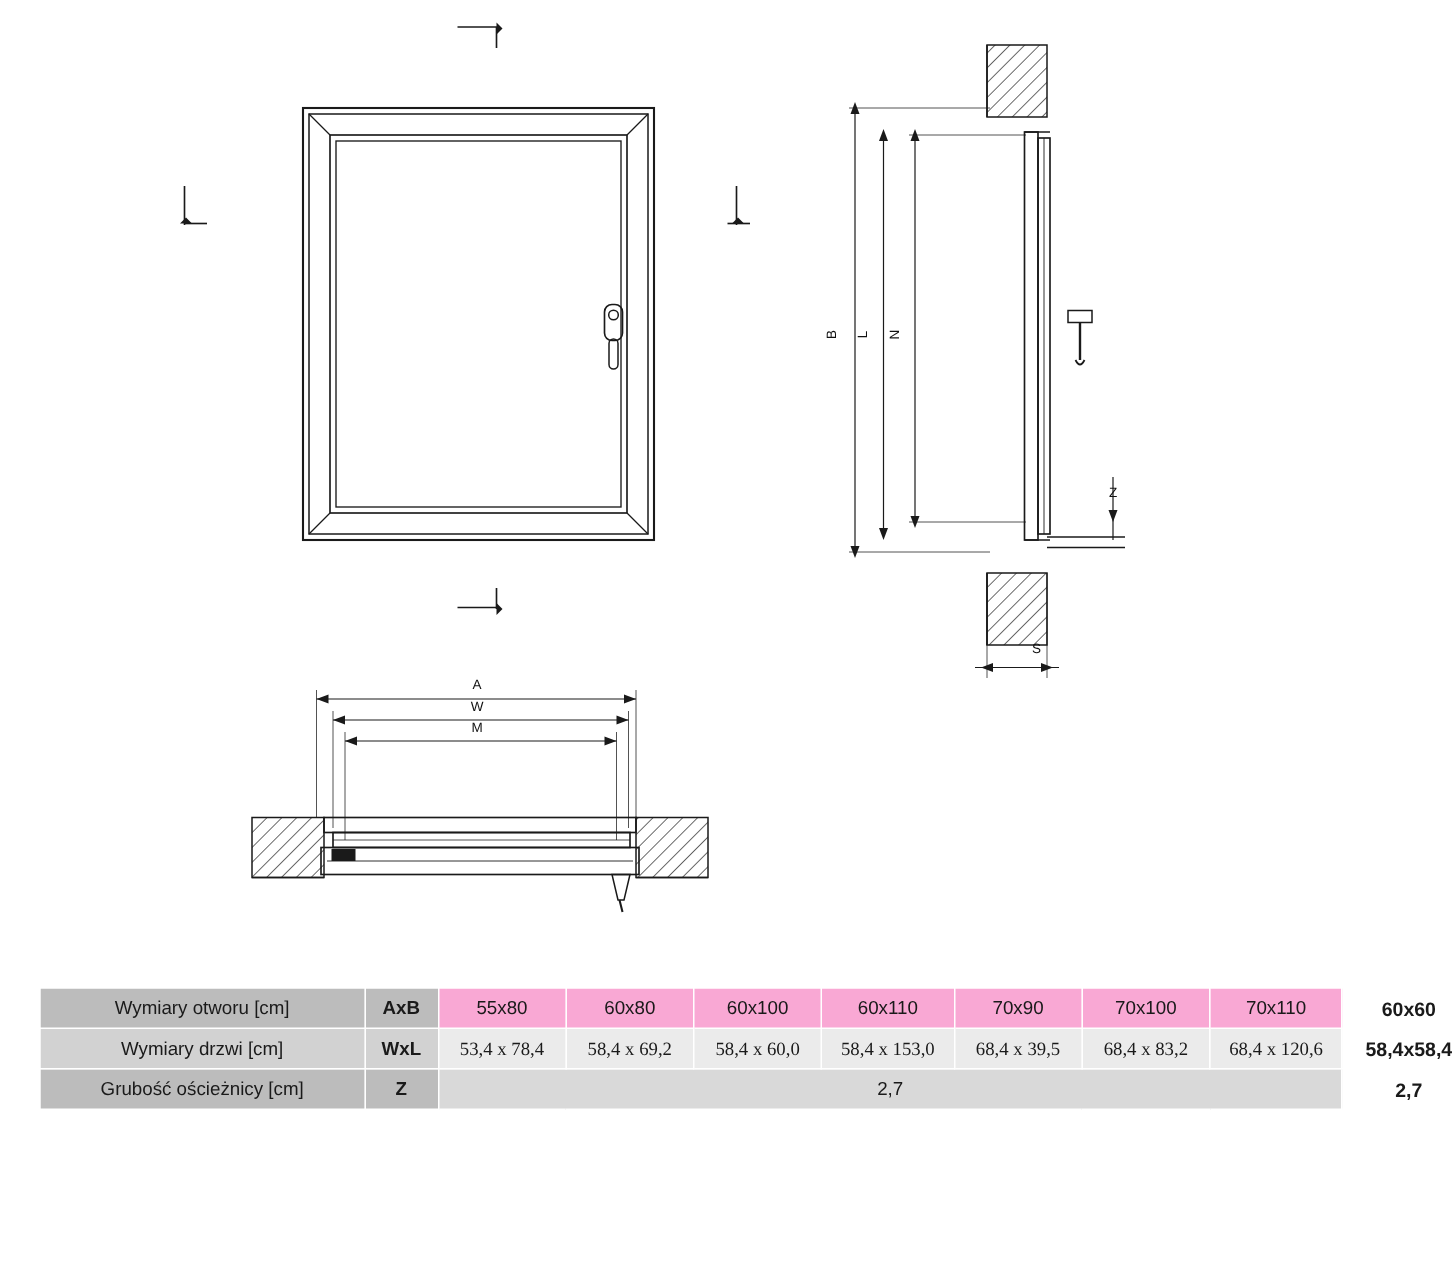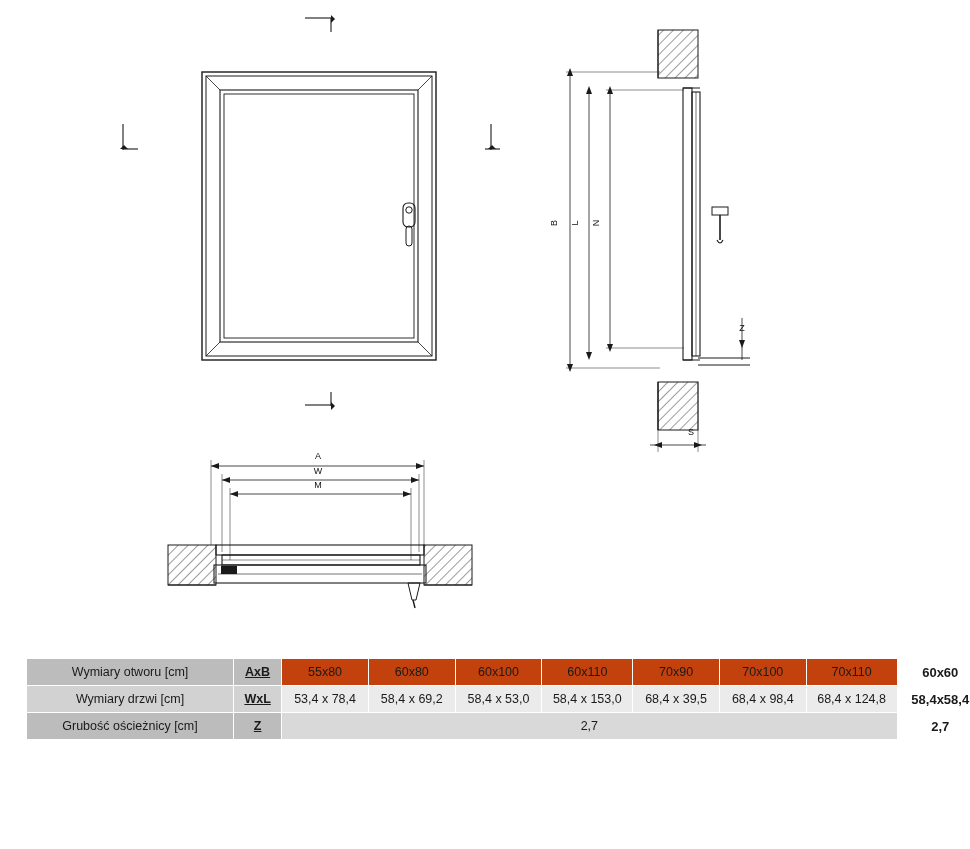--- a/index.html
+++ b/index.html
@@ -49,38 +49,37 @@
     white-space: nowrap;
   }
   td.label {
     text-align: left;
     width: 268px;
     padding-left: 8px;
   }
   td.sym {
     font-weight: bold;
     width: 38px;
-    text-decoration: underline;
   }
   td.val {
     width: 81px;
   }
   td.hl {
     font-weight: bold;
     border: none;
     background: #ffffff;
     font-size: 13px;
     width: 86px;
     padding-left: 10px;
     text-align: center;
   }
   tr.r1 td.label, tr.r1 td.sym { background: #bcbcbc; }
-  tr.r1 td.val { background: #c2410c; }
+  tr.r1 td.val { background: #f9a8d4; }
   tr.r2 td.label, tr.r2 td.sym { background: #d2d2d2; }
-  tr.r2 td.val { background: #ebebeb; }
+  tr.r2 td.val { background: #ebebeb; font-family: Liberation Serif, serif; }
   tr.r3 td.label, tr.r3 td.sym { background: #bcbcbc; }
   tr.r3 td.val { background: #d9d9d9; }
   tr.r4 td.label, tr.r4 td.sym { background: #d2d2d2; }
   tr.r4 td.val { background: #ebebeb; }
   tr.r5 td.label, tr.r5 td.sym { background: #bcbcbc; }
   tr.r5 td.val { background: #d9d9d9; }
   .svg-label {
     font-family: "Liberation Sans", sans-serif;
     font-size: 9px;
     fill: #111111;
@@ -272,25 +271,25 @@
           <td class="val">70x90</td>
           <td class="val">70x100</td>
           <td class="val">70x110</td>
           <td class="hl">60x60</td>
         </tr>
         <tr class="r2">
           <td class="label">Wymiary drzwi [cm]</td>
           <td class="sym">WxL</td>
           <td class="val">53,4 x 78,4</td>
           <td class="val">58,4 x 69,2</td>
-          <td class="val">58,4 x 53,0</td>
+          <td class="val">58,4 x 60,0</td>
           <td class="val">58,4 x 153,0</td>
           <td class="val">68,4 x 39,5</td>
-          <td class="val">68,4 x 98,4</td>
-          <td class="val">68,4 x 124,8</td>
+          <td class="val">68,4 x 83,2</td>
+          <td class="val">68,4 x 120,6</td>
           <td class="hl">58,4x58,4</td>
         </tr>
         <tr class="r5">
           <td class="label">Grubość ościeżnicy [cm]</td>
           <td class="sym">Z</td>
           <td class="val" colspan="7">2,7</td>
           <td class="hl">2,7</td>
         </tr>
       </tbody>
     </table>

